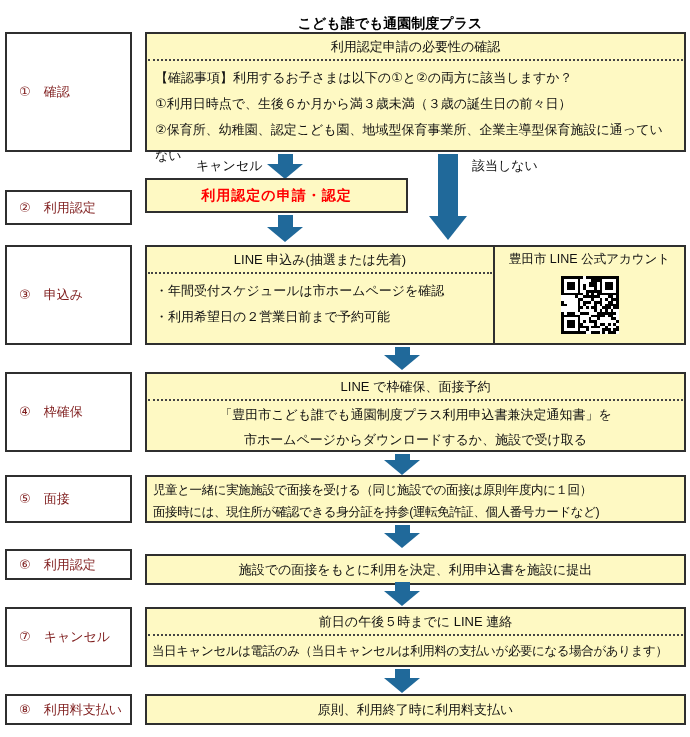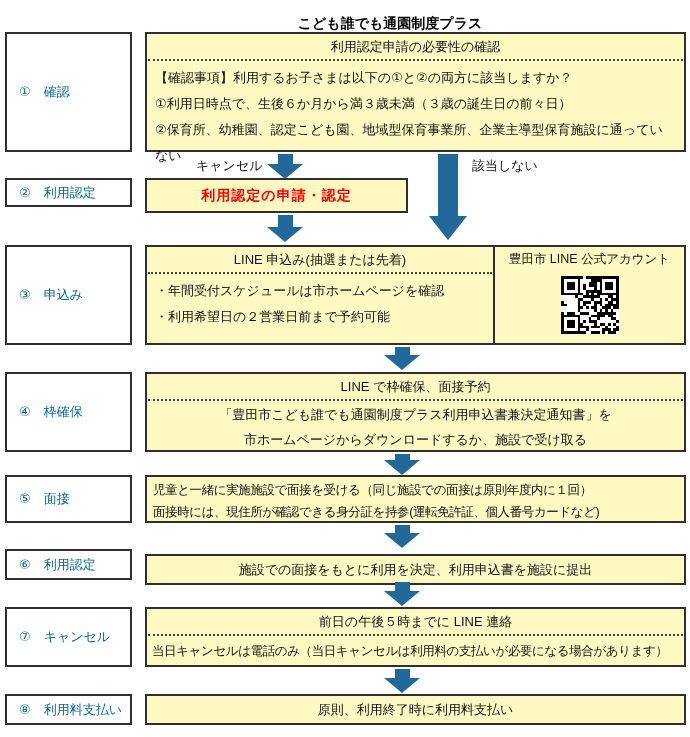--- a/index.html
+++ b/index.html
@@ -13,21 +13,21 @@
     position:relative;width:690px;height:737px;background:#fff;overflow:hidden;
     font-family:"Liberation Sans","DejaVu Sans",sans-serif;color:#1a1a1a;
   }
   .title{
     position:absolute;top:3px;left:90px;width:600px;text-align:center;
     font-size:14px;font-weight:bold;color:#000;margin-top:12px;
   }
   .lbox{
     position:absolute;left:5px;width:127px;border:2px solid var(--border);
     background:#fff;display:flex;align-items:center;padding-left:12px;
-    font-size:13px;color:#0369a1;
+    font-size:13px;color:#7f1d1d;
   }
   .rbox{
     position:absolute;left:145px;width:541px;border:2px solid var(--border);
     background:#fef9c3;font-size:13px;color:#111;
   }
   .hd{text-align:center;line-height:20px;padding-top:3px}
   .dots{border-top:2px dotted #444;margin:2px 1px 0 1px}
   .body{padding:4px 8px 0 8px;line-height:26px}
   .body5{padding:2px 6px 0 6px;line-height:22px}
   .centerbox{display:flex;align-items:center;justify-content:center;height:100%;text-align:center}
@@ -76,21 +76,21 @@
     <div class="shaft" style="height:10px"></div>
     <div class="head"></div>
   </div>
 
   <span class="branch-label" style="top:157px;left:472px">該当しない</span>
   <div class="arrow long" style="left:429px;top:154px">
     <div class="shaft" style="height:62px"></div>
     <div class="head"></div>
   </div>
 
-  <div class="lbox" style="top:178px;height:29px">
+  <div class="lbox" style="top:190px;height:35px">
     <span>②　利用認定</span>
   </div>
   <div class="rbox" style="top:178px;height:35px;width:263px">
     <div class="action">利用認定の申請・認定</div>
   </div>
 
   <div class="arrow" style="left:267px;top:215px">
     <div class="shaft" style="height:12px"></div>
     <div class="head"></div>
   </div>

